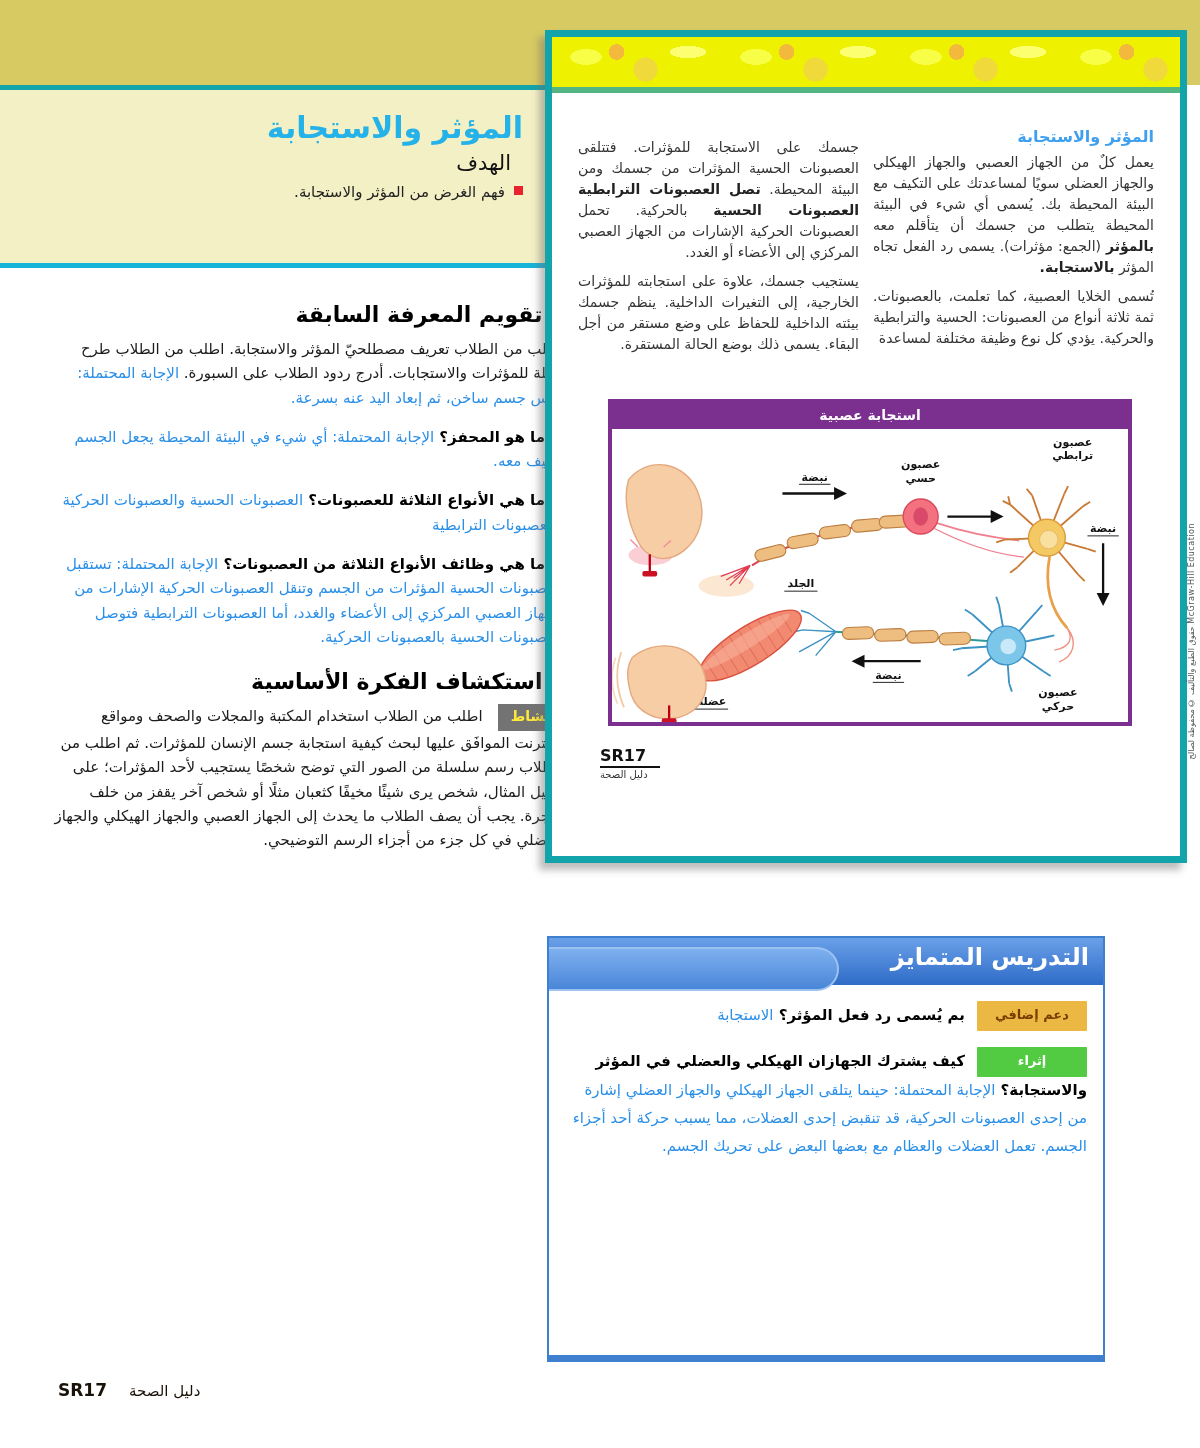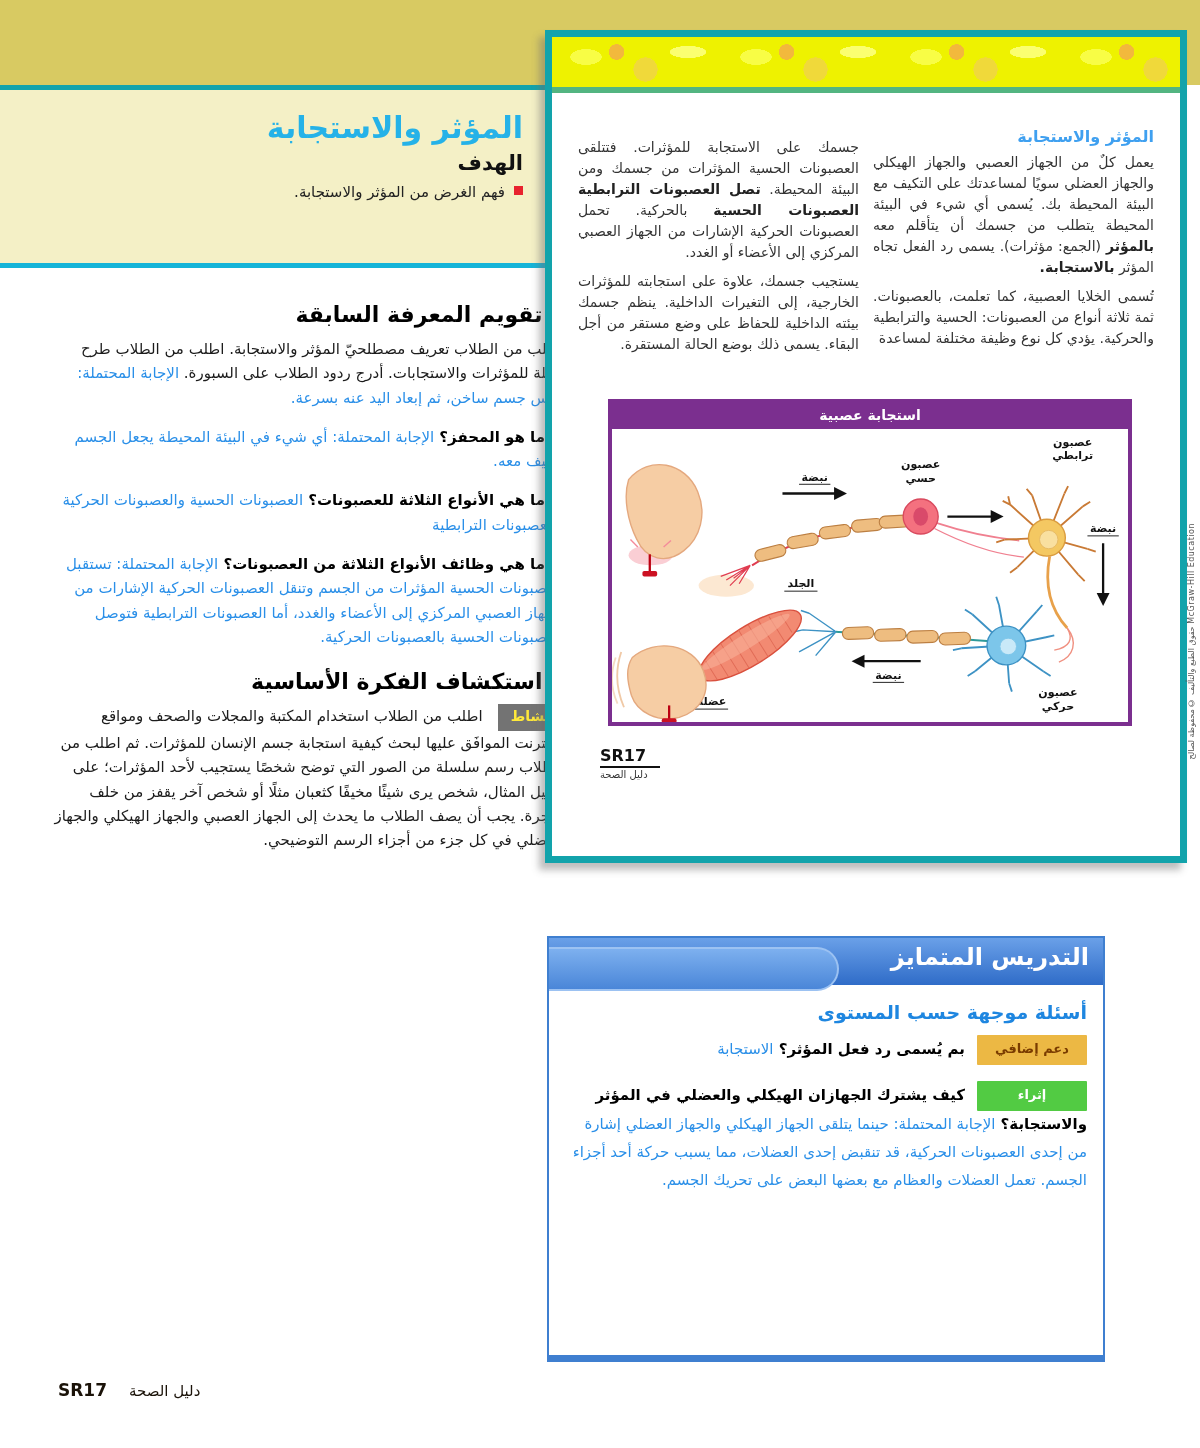--- a/index.html
+++ b/index.html
@@ -7,21 +7,21 @@
   .page{position:relative;width:1200px;height:1448px;background:#ffffff;overflow:hidden;direction:rtl;}
 
   
   .top-band{position:absolute;left:0;top:0;width:1200px;height:85px;background:#d8ca62;}
 
   
   .objectives{position:absolute;left:0;top:85px;width:553px;height:183px;background:#f4f0c6;
     border-top:5px solid #12a3ab;border-bottom:5px solid #15b4d8;box-sizing:border-box;
     padding:20px 30px 0 20px;text-align:right;}
   .obj-title{color:#25b2e8;font-size:30px;font-weight:bold;margin:0 0 6px 0;}
-  .obj-goal{color:#111;font-size:21px;font-weight:bold;margin:0 0 8px 0;}
+  .obj-goal{color:#111;font-size:21px;font-weight:normal;margin:0 12px 8px 0;}
   .obj-item{font-size:15px;color:#222;margin:0;}
   .sq{display:inline-block;width:9px;height:9px;margin-left:9px;vertical-align:2px;}
   .sq.red{background:#e8232e;}
   .sq.blue{background:#2a7de1;}
 
   
   .teach{position:absolute;left:48px;top:282px;width:515px;text-align:right;color:#1c1c1c;}
   .teach h3{font-size:22px;font-weight:bold;color:#000;margin:20px 0 10px 0;}
   .tri{color:#e8232e;font-size:15px;margin-left:9px;vertical-align:2px;}
   .teach p{font-size:15px;line-height:1.62;margin:0 0 6px 0;text-align:right;}
@@ -281,21 +281,20 @@
       <div class="copyright">حقوق الطبع والتأليف © محفوظة لصالح McGraw-Hill Education</div>
     </div>
   </div>
 
   <div class="diff">
     <div class="diff-head">
       <div class="diff-tab"></div>
       <div class="diff-title">التدريس المتمايز</div>
     </div>
     <div class="diff-body">
-      <div class="diff-sub">أسئلة موجهة حسب المستوى</div>
       <p class="diff-item">
         <span class="pill support">دعم إضافي</span><span class="q">بم يُسمى رد فعل المؤثر؟ </span><span class="blue">الاستجابة</span>
       </p>
       <p class="diff-item">
         <span class="pill enrich">إثراء</span><span class="q">كيف يشترك الجهازان الهيكلي والعضلي في المؤثر والاستجابة؟ </span><span class="blue">الإجابة المحتملة: حينما يتلقى الجهاز الهيكلي والجهاز العضلي إشارة من إحدى العصبونات الحركية، قد تنقبض إحدى العضلات، مما يسبب حركة أحد أجزاء الجسم. تعمل العضلات والعظام مع بعضها البعض على تحريك الجسم.</span>
       </p>
     </div>
   </div>
 
   <div class="pfoot">

